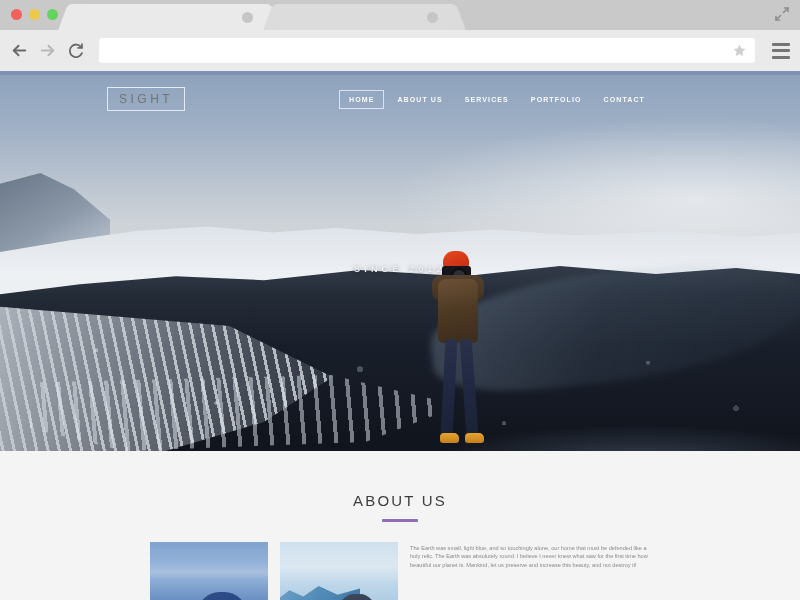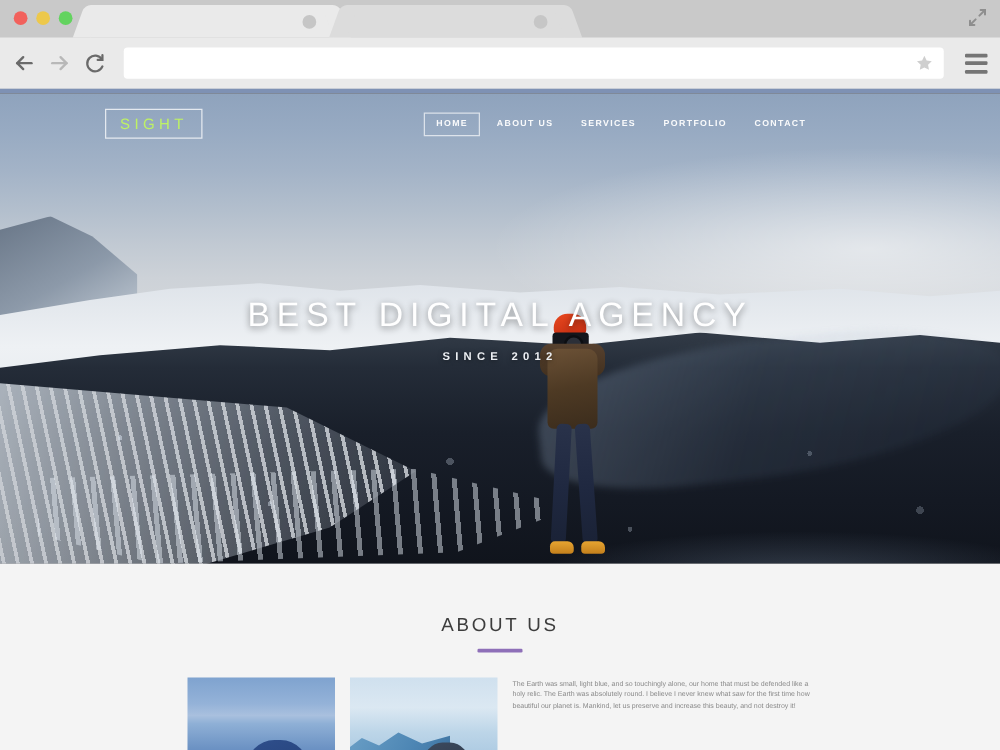--- a/index.html
+++ b/index.html
@@ -313,26 +313,26 @@
   }
 
   
   .site-nav {
     position: absolute;
     left: 0; top: 0; width: 800px; height: 48px;
     display: flex; align-items: center;
     z-index: 8;
   }
   .logo {
-    margin-left: 84px;
+    margin-left: 107px;
     border: 1px solid rgba(255,255,255,.75);
     padding: 4px 11px;
     font-size: 12px;
     letter-spacing: 3.5px;
-    color: #bef264;
+    color: #737373;
     font-weight: 400;
   }
   .nav-links {
     margin-left: auto;
     margin-right: 146px;
     display: flex;
     align-items: center;
     gap: 4px;
   }
   .nav-link {
@@ -505,21 +505,20 @@
     <div class="fig-torso"></div>
     <div class="fig-legs">
       <div class="fig-leg l"></div>
       <div class="fig-leg r"></div>
     </div>
     <div class="fig-boot l"></div>
     <div class="fig-boot r"></div>
   </div>
 
   <div class="hero-text">
-    <div class="hero-title">BEST DIGITAL AGENCY</div>
     <div class="hero-sub">SINCE 2012</div>
   </div>
 
   <div class="site-nav">
     <div class="logo">SIGHT</div>
     <div class="nav-links">
       <a class="nav-link active">HOME</a>
       <a class="nav-link">ABOUT US</a>
       <a class="nav-link">SERVICES</a>
       <a class="nav-link">PORTFOLIO</a>

